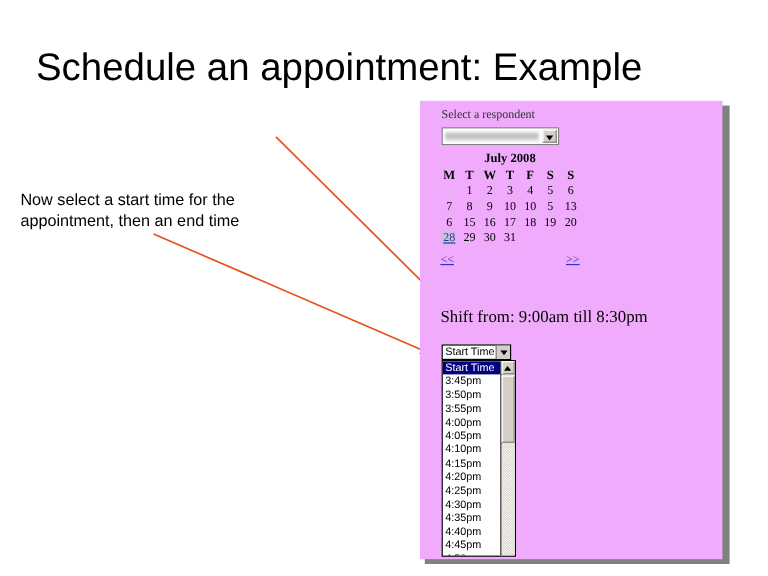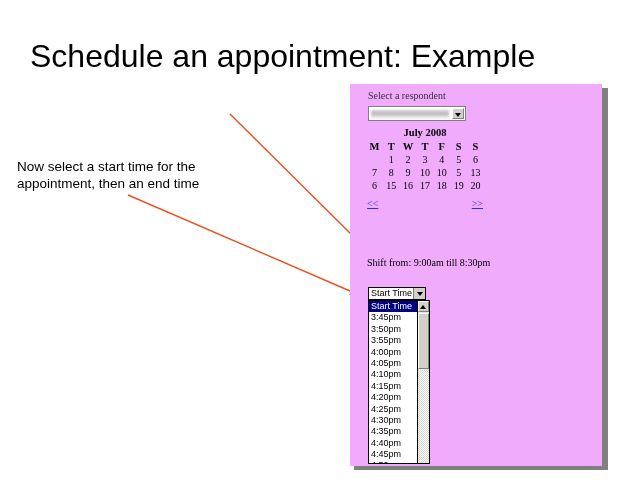--- a/index.html
+++ b/index.html
@@ -160,21 +160,21 @@
     font-family:"Liberation Serif", serif;
     font-size:10px;
   }
   .nav-prev{position:absolute;left:1px;top:0;}
   .nav-next{position:absolute;right:1px;top:0;}
 
   .shift-line{
     position:absolute;
     left:17px; top:173px;
     font-family:"Liberation Serif", serif;
-    font-size:10px;
+    font-size:14px;
     color:#000000;
     white-space:nowrap;
   }
 
   
   .st-combo{
     position:absolute;
     left:18px; top:203px;
     width:58px; height:13px;
     border:1px solid #000000;
@@ -340,20 +340,29 @@
             </tr>
             <tr>
               <td>6</td>
               <td>15</td>
               <td>16</td>
               <td>17</td>
               <td>18</td>
               <td>19</td>
               <td>20</td>
             </tr>
+            <tr>
+              <td class="daysel"><span>28</span></td>
+              <td>29</td>
+              <td>30</td>
+              <td>31</td>
+              <td></td>
+              <td></td>
+              <td></td>
+            </tr>
           </tbody>
         </table>
         <div class="cal-nav">
           <a class="nav-prev" href="#">&lt;&lt;</a>
           <a class="nav-next" href="#">&gt;&gt;</a>
         </div>
       </div>
 
       <div class="shift-line">Shift from: 9:00am till 8:30pm</div>
 

